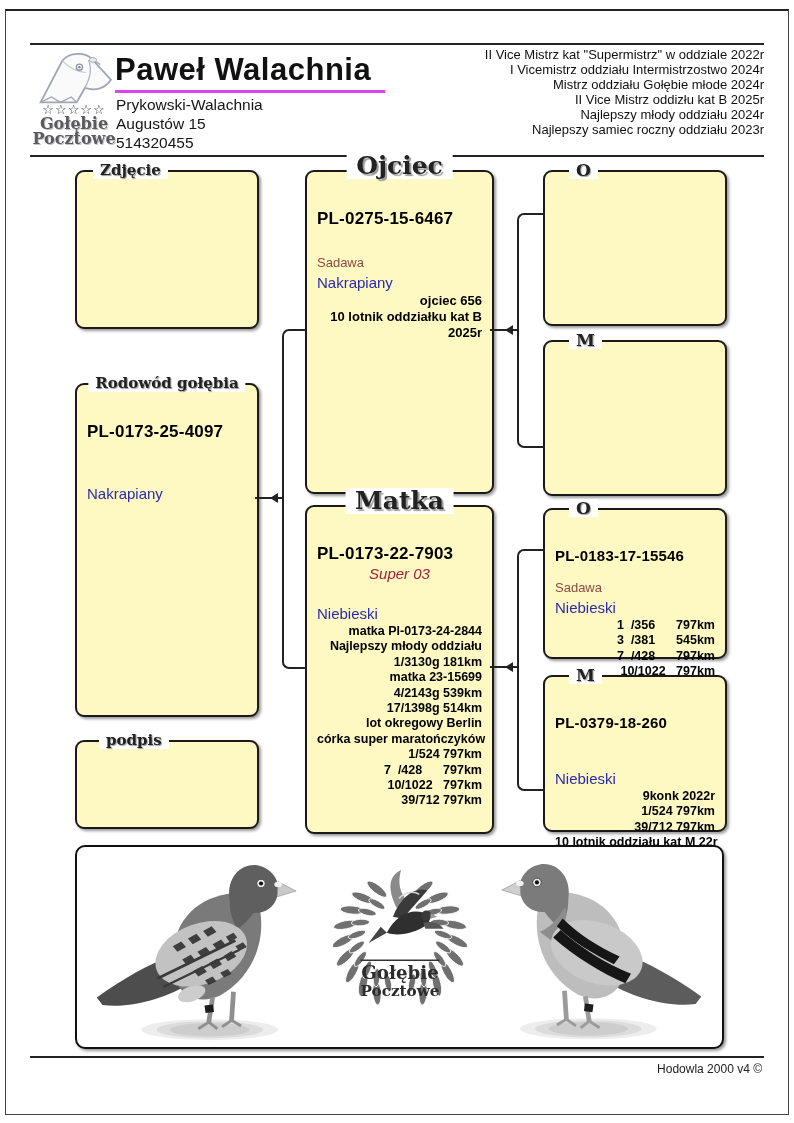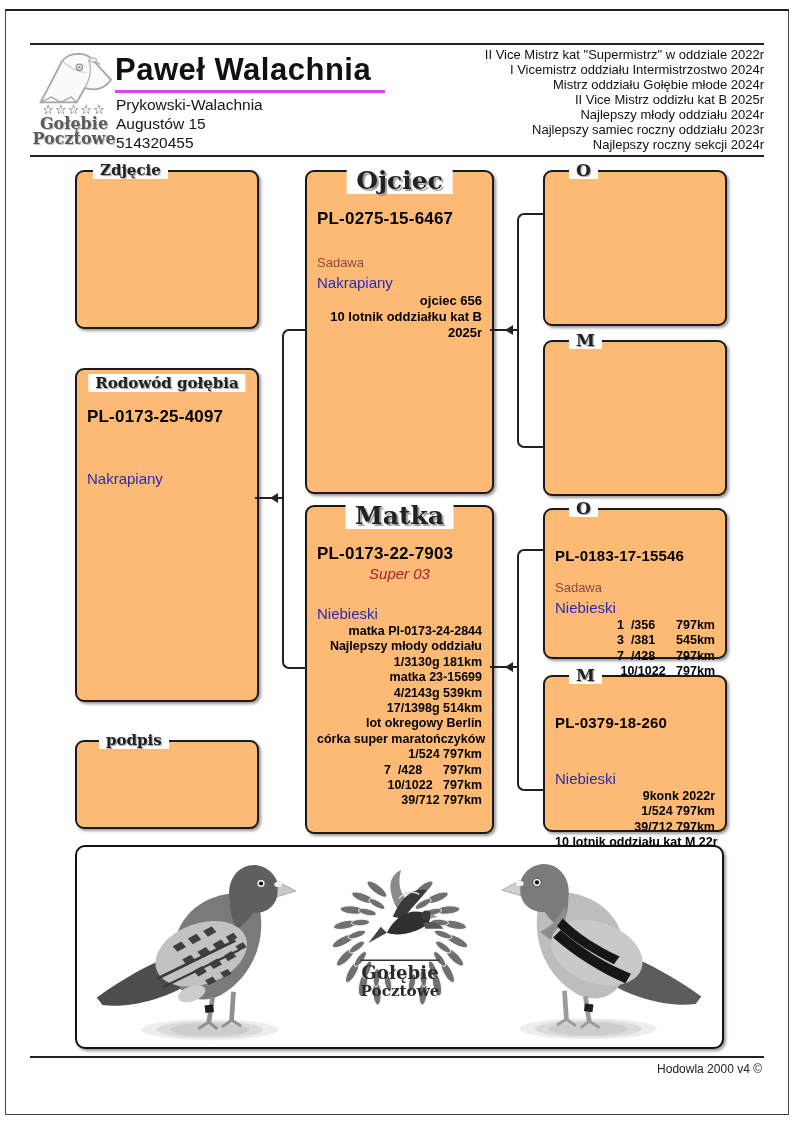--- a/index.html
+++ b/index.html
@@ -13,27 +13,27 @@
   #hdr-rule-bot{left:30px;top:155px;width:734px;height:2px;background:#222;}
   #logo{left:31px;top:50px;width:86px;text-align:center;}
   #logo .stars{font-size:13px;letter-spacing:1px;color:#333;line-height:12px;margin-top:-6px;}
   #logo .logotext{font-family:"DejaVu Serif",serif;font-weight:bold;font-size:16px;line-height:15px;
                   color:#5a5a60;text-shadow:1px 1px 0 #c2c2c2;}
   #owner-name{left:115px;top:52px;font-size:31px;font-weight:bold;letter-spacing:.5px;
               border-bottom:3px solid #d946ef;padding:0 14px 2px 0;display:inline-block;}
   #owner-addr{left:116px;top:95px;font-size:15.5px;line-height:19px;color:#151515;}
   #achievements{right:30px;top:47px;width:430px;text-align:right;font-size:13px;line-height:15px;color:#101010;}
   
-  .pbox{position:absolute;background:#fdba74;border:2px solid #1a1a1a;border-radius:9px;
+  .pbox{position:absolute;background:#fef9c3;border:2px solid #1a1a1a;border-radius:9px;
         box-shadow:2px 2px 3px #999;}
   .legend{position:absolute;top:-11px;background:#fff;padding:0 7px;white-space:nowrap;
           font-family:"DejaVu Serif",serif;font-weight:bold;font-size:15px;color:#222;
           text-shadow:1px 1px 1px #999;line-height:18px;}
   .legend-big{font-size:25px;top:-19px;line-height:26px;text-shadow:2px 2px 1px #999;padding:0 10px;}
-  .legend-center{left:50%;transform:translateX(-50%);margin-top:15px;}
+  .legend-center{left:50%;transform:translateX(-50%);}
   .legend-om{left:24px;font-size:17px;}
   .pbox .inner{padding:8px 10px;}
   .ring{font-weight:bold;font-size:17px;color:#000;letter-spacing:.2px;margin-top:29px;}
   .ring-sm{font-size:15px;}
   .strain{color:var(--strain-color,#8B4A42);font-size:13px;line-height:20px;}
   .colorname{color:var(--blue-color,#2B2BB0);font-size:15px;line-height:20px;}
   .supername{color:var(--super-color,#A31F34);font-style:italic;font-size:15px;line-height:20px;text-align:center;}
   .notes div{font-weight:bold;font-size:12.5px;line-height:15.4px;white-space:pre;color:#000;text-align:right;}
   .notes-md div{font-size:13px;line-height:16px;}.sp14{height:14px;}.sp20{height:20px;}.sp24{height:24px;}.sp38{height:38px;}.sp42{height:42px;}
   
@@ -83,30 +83,29 @@
     <div>514320455</div>
   </div>
 
   <div class="abs" id="achievements">
     <div>II Vice Mistrz kat "Supermistrz" w oddziale 2022r</div>
     <div>I Vicemistrz oddziału Intermistrzostwo 2024r</div>
     <div>Mistrz oddziału Gołębie młode 2024r</div>
     <div>II Vice Mistrz oddizłu kat B 2025r</div>
     <div>Najlepszy młody oddziału 2024r</div>
     <div>Najlepszy samiec roczny oddziału 2023r</div>
-    <div>Najlepszy roczny sekcji 2024r</div>
   </div>
 
   <div class="abs" id="hdr-rule-bot"></div>
 
   <div class="pbox" style="left:75px;top:170px;width:180px;height:155px;">
     <div class="legend" style="left:16px;">Zdjęcie</div>
   </div>
 
-  <div class="pbox" style="left:75px;top:368px;width:180px;height:330px;">
+  <div class="pbox" style="left:75px;top:383px;width:180px;height:330px;">
     <div class="legend legend-center">Rodowód gołębia</div>
     <div class="inner">
       <div class="ring">PL-0173-25-4097</div>
       <div class="sp42"></div>
       <div class="colorname">Nakrapiany</div>
     </div>
   </div>
 
   <div class="pbox" style="left:75px;top:740px;width:180px;height:85px;">
     <div class="legend" style="left:22px;">podpis</div>

